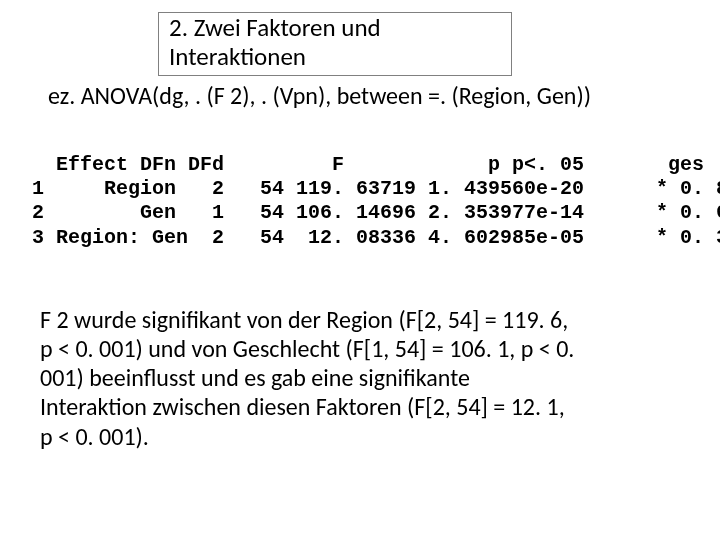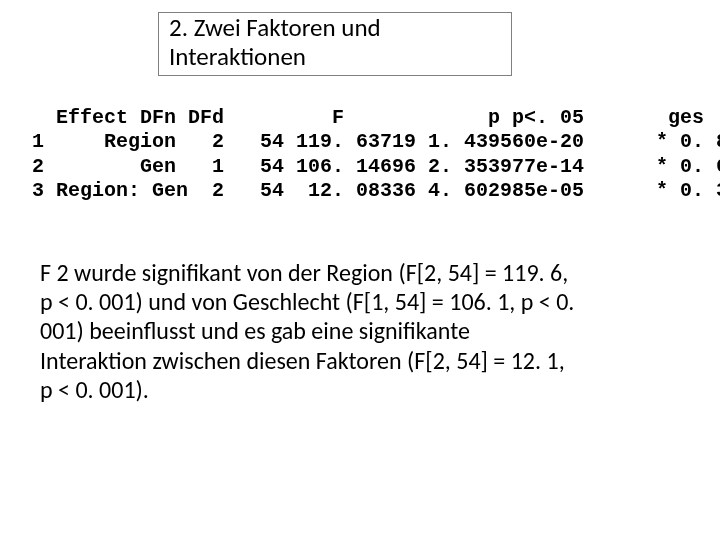--- a/index.html
+++ b/index.html
@@ -50,20 +50,21 @@
     margin-right: 21px;
   }
 </style>
 </head>
 <body>
 
 <div class="slide">
 
   <div class="title-box">2. Zwei Faktoren und Interaktionen</div>
 
+  <div class="cmd-line">ez. ANOVA(dg, . (F 2), . (Vpn), between =. (Region, Gen))</div>
 
   <div class="anova-table">
 <span>  Effect DFn DFd         F            p p&lt;. 05       ges</span>
 <span>1     Region   2   54 119. 63719 1. 439560e-20      * 0. 8158721</span>
 <span>2        Gen   1   54 106. 14696 2. 353977e-14      * 0. 6628097</span>
 <span>3 Region: Gen  2   54  12. 08336 4. 602985e-05      * 0. 3091690</span>
   </div>
 
   <div class="interp">F 2 wurde signifikant von der Region (F[2, 54] = 119. 6, p &lt; 0. 001) und von Geschlecht (F[1, 54] = 106. 1, p &lt; 0. 001) beeinflusst und es gab eine signifikante Interaktion zwischen diesen Faktoren (F[2, 54] = 12. 1, p &lt; 0. 001).</div>
 

